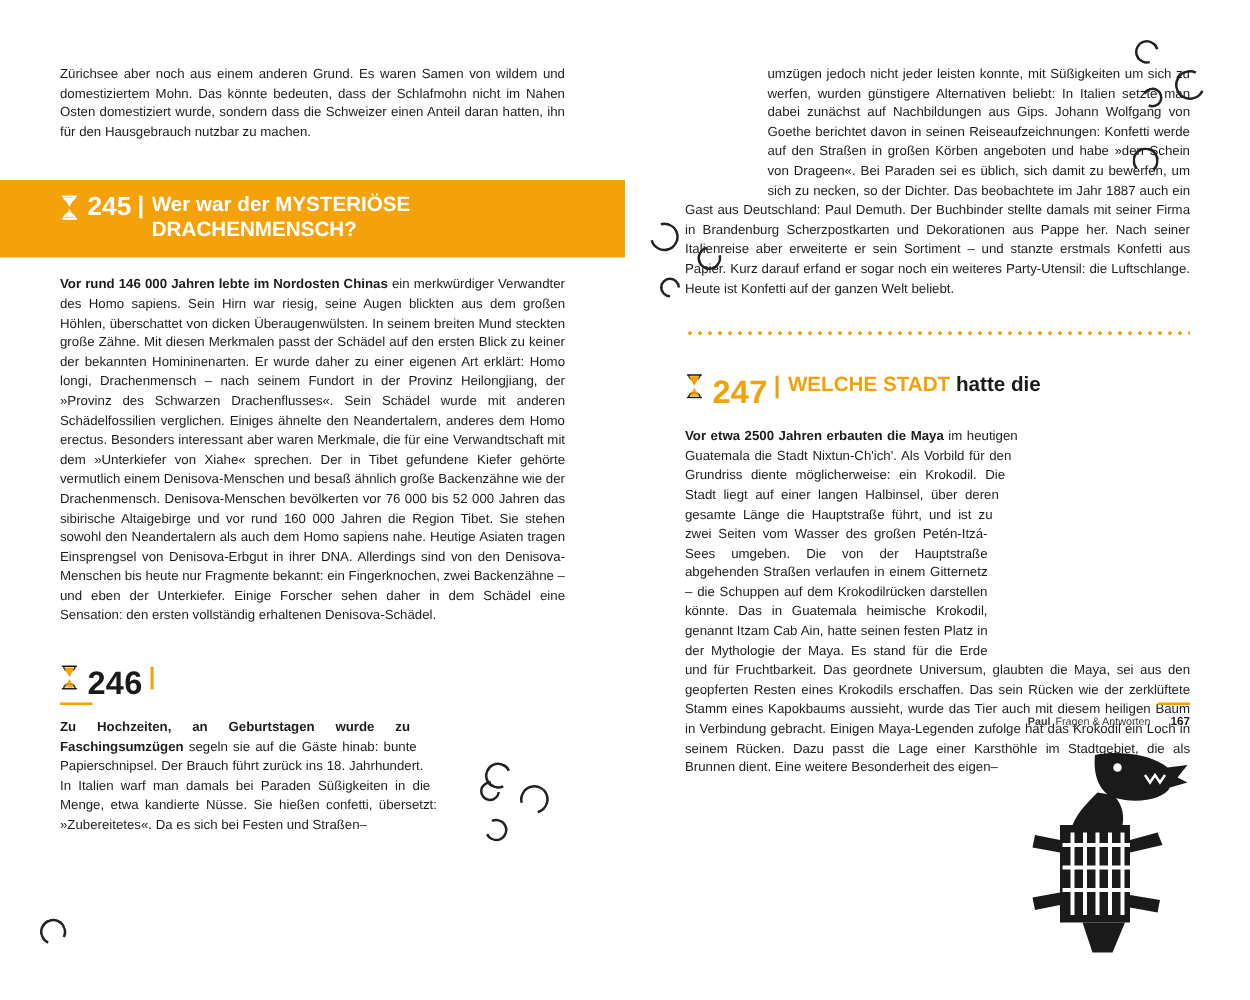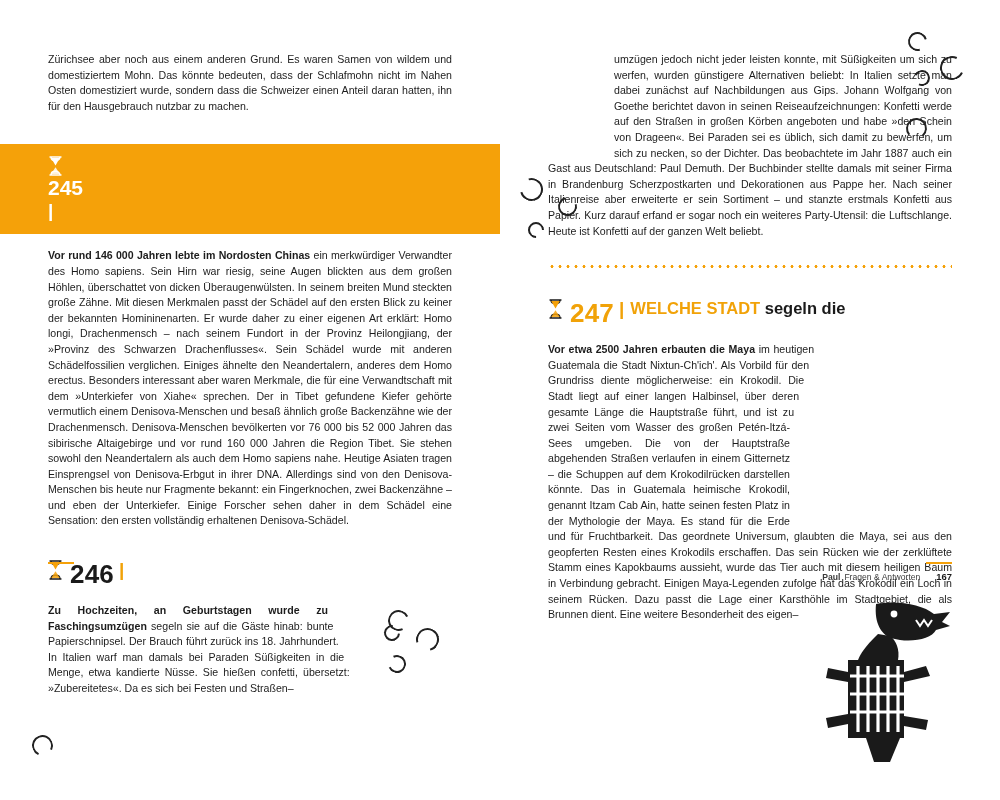--- a/index.html
+++ b/index.html
@@ -73,21 +73,20 @@
   }
   .qhead .qtext .accent { color: #f1a208; }
 
   
   .qbanner {
     background: #f5a109;
     margin: 30px -48px 14px -48px;
     padding: 10px 48px 12px 48px;
     display: flex;
     align-items: flex-start;
-    flex-direction: column;
   }
   .qbanner .hourglass { flex: 0 0 auto; width: 22px; padding-top: 2px; }
   .qbanner .qnum {
     font-size: 21px; font-weight: bold; color: #ffffff; margin-right: 5px;
   }
   .qbanner .bar { color: #ffffff; font-size: 19px; font-weight: bold; margin-right: 6px; }
   .qbanner .qtext {
     font-size: 16.5px; font-weight: bold; line-height: 20px; color: #ffffff;
     text-transform: none;
   }
@@ -187,20 +186,21 @@
     <div class="qbanner">
       <span class="hourglass">
         <svg class="hg-svg" width="15" height="20" viewBox="0 0 15 20" aria-hidden="true">
           <path d="M2 1 H13 M2 19 H13 M3 1 C3 6, 12 6, 12 1 M3 19 C3 14, 12 14, 12 19" fill="none" stroke="#ffffff" stroke-width="1.4" stroke-linecap="round"></path>
           <path d="M3.2 2 L11.8 2 L7.5 9.6 Z" fill="#ffffff"></path>
           <path d="M3.2 18 L11.8 18 L7.5 11.2 Z" fill="#ffffff" opacity=".85"></path>
         </svg>
       </span>
       <span class="qnum">245</span>
       <span class="bar">|</span>
+      <span class="qtext"><span>Wer war der </span><span class="strong2">MYSTERIÖSE DRACHENMENSCH?</span></span>
     </div>
 
     <p class="body"><span class="lead">Vor rund 146 000 Jahren lebte im Nordosten Chinas</span><span> ein merkwürdiger Verwandter des Homo sapiens. Sein Hirn war riesig, seine Augen blickten aus dem großen Höhlen, überschattet von dicken Überaugenwülsten. In seinem breiten Mund steckten große Zähne. Mit diesen Merkmalen passt der Schädel auf den ersten Blick zu keiner der bekannten Homininenarten. Er wurde daher zu einer eigenen Art erklärt: Homo longi, Drachenmensch – nach seinem Fundort in der Provinz Heilongjiang, der »Provinz des Schwarzen Drachenflusses«. Sein Schädel wurde mit anderen Schädelfossilien verglichen. Einiges ähnelte den Neandertalern, anderes dem Homo erectus. Besonders interessant aber waren Merkmale, die für eine Verwandtschaft mit dem »Unterkiefer von Xiahe« sprechen. Der in Tibet gefundene Kiefer gehörte vermutlich einem Denisova-Menschen und besaß ähnlich große Backenzähne wie der Drachenmensch. Denisova-Menschen bevölkerten vor 76 000 bis 52 000 Jahren das sibirische Altaigebirge und vor rund 160 000 Jahren die Region Tibet. Sie stehen sowohl den Neandertalern als auch dem Homo sapiens nahe. Heutige Asiaten tragen Einsprengsel von Denisova-Erbgut in ihrer DNA. Allerdings sind von den Denisova-Menschen bis heute nur Fragmente bekannt: ein Fingerknochen, zwei Backenzähne – und eben der Unterkiefer. Einige Forscher sehen daher in dem Schädel eine Sensation: den ersten vollständig erhaltenen Denisova-Schädel.</span></p>
 
     <div class="qhead">
       <span class="hourglass">
         <svg class="hg-svg" width="15" height="20" viewBox="0 0 15 20" aria-hidden="true">
           <path d="M2 1 H13 M2 19 H13 M3 1 C3 6, 12 6, 12 1 M3 19 C3 14, 12 14, 12 19" fill="none" stroke="#1a1a1a" stroke-width="1.3" stroke-linecap="round"></path>
           <path d="M3.2 2 L11.8 2 L7.5 9.6 Z" fill="#f5a109"></path>
           <path d="M3.2 18 L11.8 18 L7.5 11.2 Z" fill="#f5a109" opacity=".85"></path>
@@ -232,21 +232,21 @@
     <div class="qhead orange">
       <span class="hourglass">
         <svg class="hg-svg" width="15" height="20" viewBox="0 0 15 20" aria-hidden="true">
           <path d="M2 1 H13 M2 19 H13 M3 1 C3 6, 12 6, 12 1 M3 19 C3 14, 12 14, 12 19" fill="none" stroke="#1a1a1a" stroke-width="1.3" stroke-linecap="round"></path>
           <path d="M3.2 2 L11.8 2 L7.5 9.6 Z" fill="#f5a109"></path>
           <path d="M3.2 18 L11.8 18 L7.5 11.2 Z" fill="#f5a109" opacity=".85"></path>
         </svg>
       </span>
       <span class="qnum">247</span>
       <span class="bar">|</span>
-      <span class="qtext"><span>WELCHE STADT</span><span style="color:#1a1a1a"> segeln die </span><br></span>
+      <span class="qtext"><span>WELCHE STADT</span><span style="color:#1a1a1a"> hatte die </span><br></span>
     </div>
 
     <div class="wrap-right-crocodile"></div>
     <p class="body"><span class="lead">Vor etwa 2500 Jahren erbauten die Maya</span><span> im heutigen Guatemala die Stadt Nixtun-Ch'ich'. Als Vorbild für den Grundriss diente möglicherweise: ein Krokodil. Die Stadt liegt auf einer langen Halbinsel, über deren gesamte Länge die Hauptstraße führt, und ist zu zwei Seiten vom Wasser des großen Petén-Itzá-Sees umgeben. Die von der Hauptstraße abgehenden Straßen verlaufen in einem Gitternetz – die Schuppen auf dem Krokodilrücken darstellen könnte. Das in Guatemala heimische Krokodil, genannt Itzam Cab Ain, hatte seinen festen Platz in der Mythologie der Maya. Es stand für die Erde und für Fruchtbarkeit. Das geordnete Universum, glaubten die Maya, sei aus den geopferten Resten eines Krokodils erschaffen. Das sein Rücken wie der zerklüftete Stamm eines Kapokbaums aussieht, wurde das Tier auch mit diesem heiligen Baum in Verbindung gebracht. Einigen Maya-Legenden zufolge hat das Krokodil ein Loch in seinem Rücken. Dazu passt die Lage einer Karsthöhle im Stadtgebiet, die als Brunnen dient. Eine weitere Besonderheit des eigen–</span></p>
 
     <div class="ring open" style="left:408px; top:32px; width:15px; height:15px; transform:rotate(30deg);"></div>
     <div class="ring open" style="left:440px; top:56px; width:20px; height:20px; transform:rotate(-20deg);"></div>
     <div class="ring open" style="left:414px; top:70px; width:12px; height:12px; transform:rotate(160deg);"></div>
     <div class="ring open" style="left:406px; top:118px; width:17px; height:17px; transform:rotate(95deg);"></div>
     <div class="ring open" style="left:20px; top:178px; width:19px; height:19px; transform:rotate(210deg);"></div>

